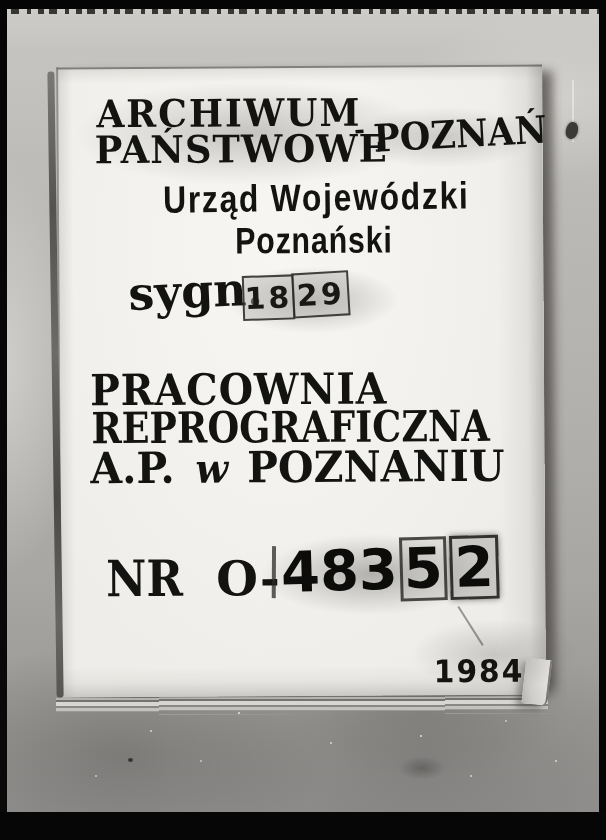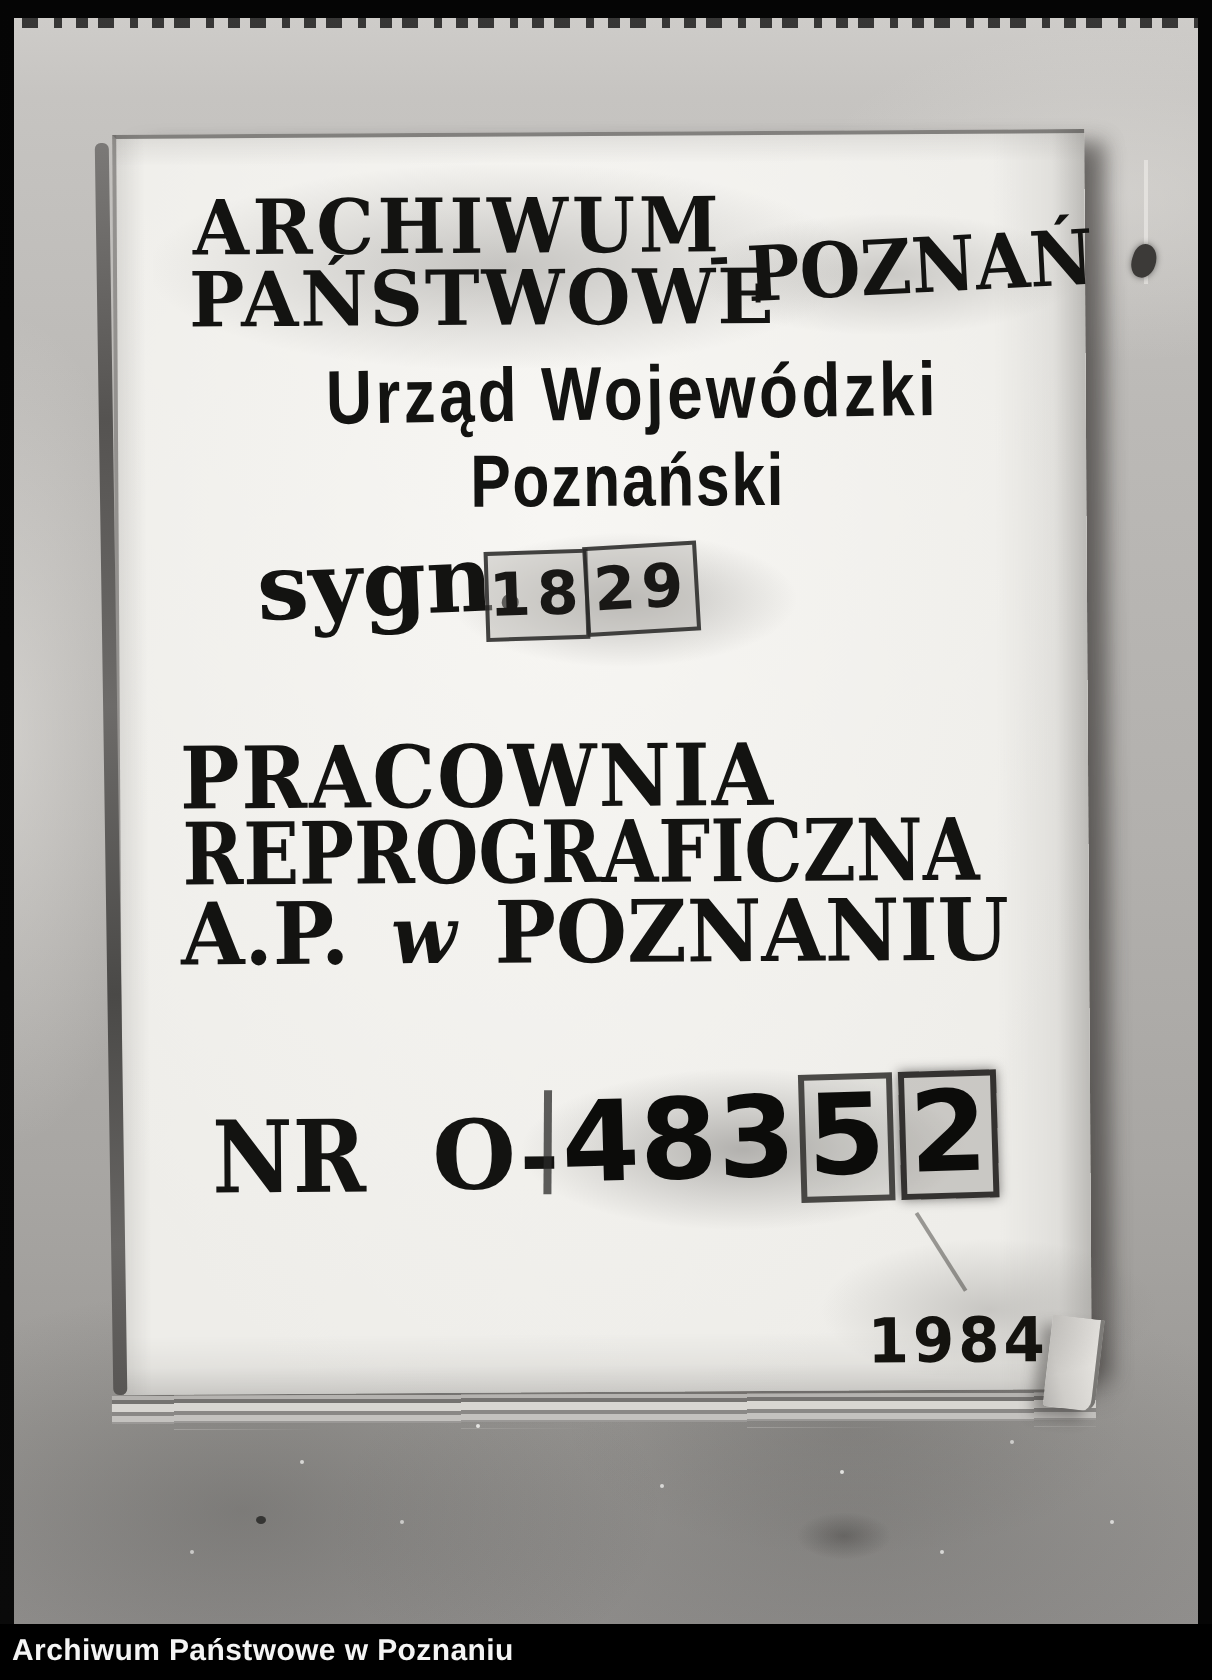--- a/index.html
+++ b/index.html
@@ -183,16 +183,13 @@
       <div class="ink nr-prefix">O-</div>
       <div class="nr-digits">
         <span class="lead-bar"></span><span class="d">4</span><span class="d">8</span><span class="d">3</span><span class="d boxed5">5</span><span class="d boxed2">2</span>
       </div>
       <div class="crack"></div>
 
       <div class="ink year">1984</div>
     </div>
   </div>
 
-  <div class="caption-bar">
-    <span>Archiwum Państwowe w Poznaniu</span>
-  </div>
 </div>
 
 </body></html>

